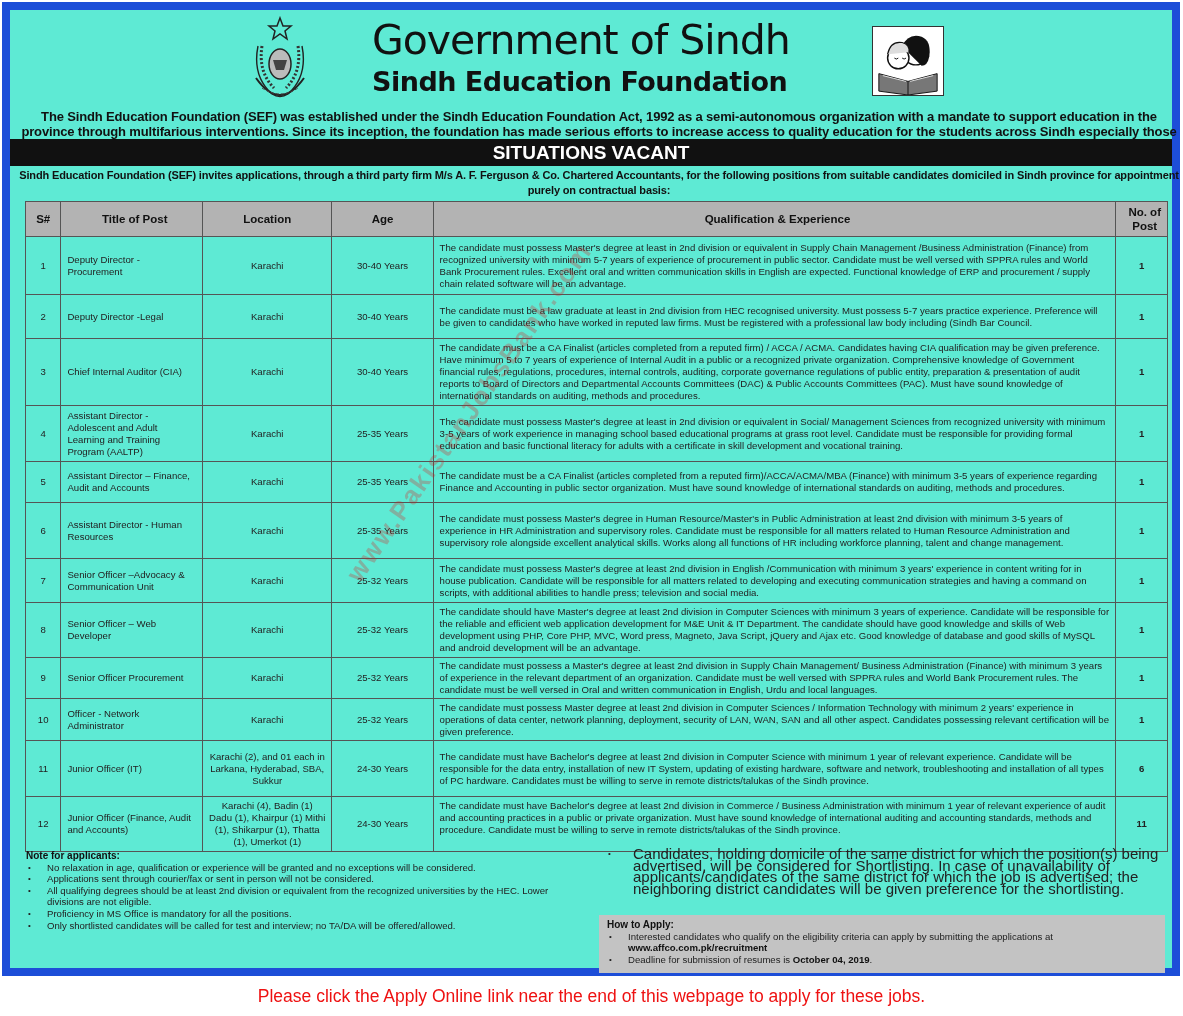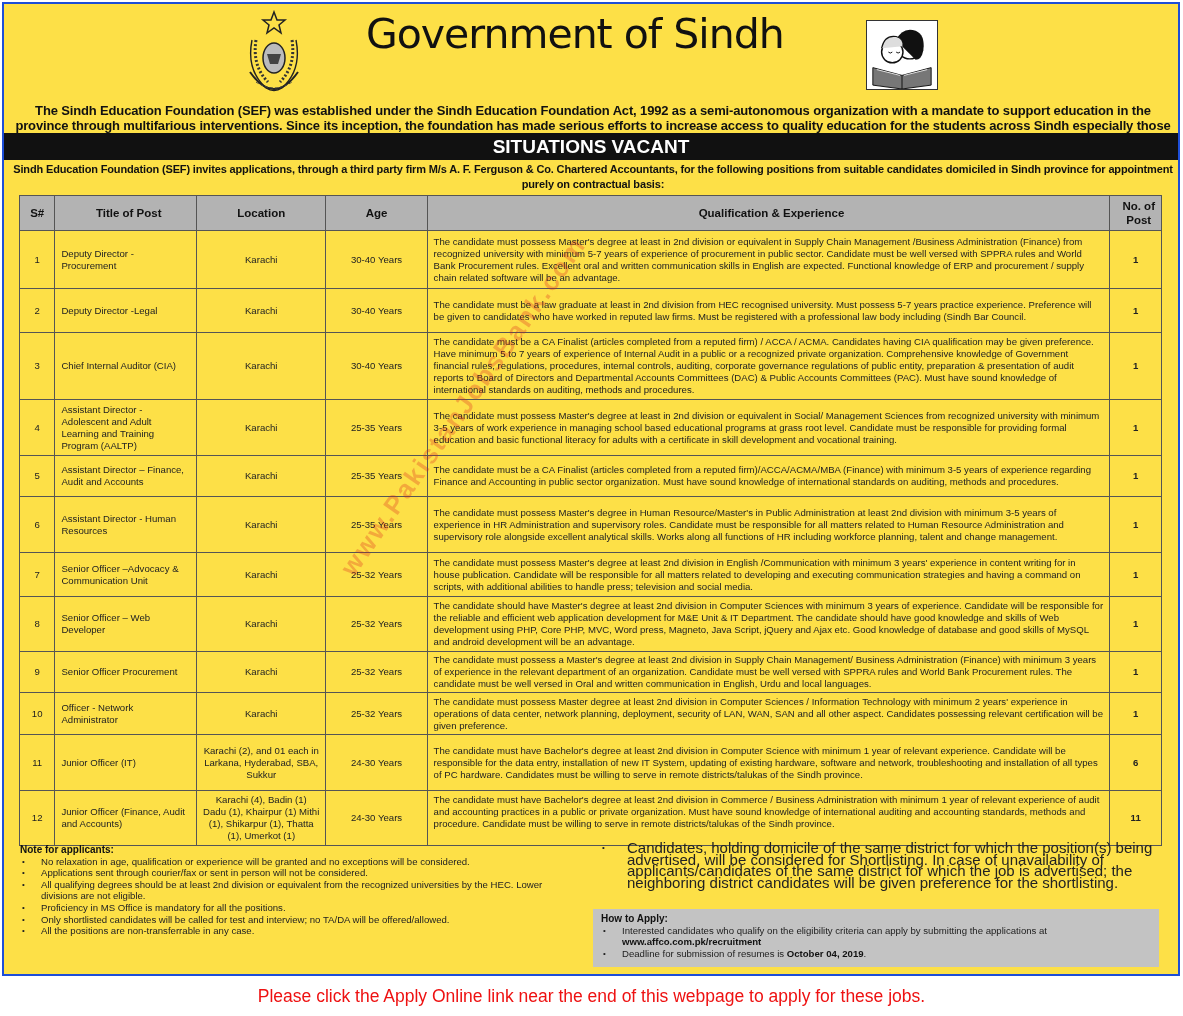--- a/index.html
+++ b/index.html
@@ -1,21 +1,21 @@
 <!DOCTYPE html>
 <html><head>
 <meta charset="utf-8">
 <style>
   * { box-sizing: border-box; margin: 0; padding: 0; }
   html, body { width: 1183px; height: 1016px; background: #ffffff; overflow: hidden; }
   body { font-family: "Liberation Sans", sans-serif; color: #111; position: relative; }
 
   .ad-frame {
     position: absolute; left: 2px; top: 2px; width: 1178px; height: 974px;
-    border: 2px solid #1d4ed8; background: #fde047;
+    border: 8px solid #1d4ed8; background: #5eead4;
   }
 
   
   .header { position: absolute; left: 0; top: 0; width: 100%; height: 100px; }
   .emblem { position: absolute; left: 238px; top: 6px; width: 64px; height: 88px; }
   .sef-logo { position: absolute; left: 862px; top: 16px; width: 72px; height: 70px; border: 1px solid #333; background: #fff; }
   .title-main {
     position: absolute; left: 362px; top: 6px; width: 480px;
     font-family: "DejaVu Sans", sans-serif; font-size: 41px; font-weight: normal;
     letter-spacing: -1px; color: #111; line-height: 48px;
@@ -105,20 +105,21 @@
       <ellipse cx="32" cy="48" rx="11" ry="15" fill="#bbb" stroke="#222" stroke-width="1.5"></ellipse>
       <path d="M25 44 L39 44 L36 54 L28 54 Z" fill="#444"></path>
       <path d="M10 30 Q4 60 24 78 Q32 83 40 78 Q60 60 54 30" fill="none" stroke="#222" stroke-width="1.4"></path>
       <path d="M14 30 Q10 56 26 72" fill="none" stroke="#333" stroke-width="3" stroke-dasharray="2 2"></path>
       <path d="M50 30 Q54 56 38 72" fill="none" stroke="#333" stroke-width="3" stroke-dasharray="2 2"></path>
       <path d="M8 62 Q32 96 56 62" fill="none" stroke="#222" stroke-width="2"></path>
       <path d="M14 72 Q32 84 50 72" fill="none" stroke="#444" stroke-width="1" stroke-dasharray="3 2"></path>
     </svg>
 
     <div class="title-main">Government of Sindh</div>
+    <div class="title-sub">Sindh Education Foundation</div>
 
     <svg class="sef-logo" viewBox="0 0 72 70">
       <circle cx="44" cy="26" r="13" fill="#fff" stroke="#111" stroke-width="1.5"></circle>
       <path d="M30 20 Q36 6 50 10 Q60 14 58 30 Q56 40 50 40" fill="#111"></path>
       <circle cx="26" cy="32" r="11" fill="#fff" stroke="#111" stroke-width="1.5"></circle>
       <path d="M15 28 Q18 14 30 16 Q38 18 37 26" fill="#ddd" stroke="#111" stroke-width="1.2"></path>
       <path d="M22 32 Q24 34 26 32 M30 32 Q32 34 34 32" stroke="#111" fill="none"></path>
       <path d="M6 48 L36 56 L66 48 L66 66 L36 70 L6 66 Z" fill="#777" stroke="#111" stroke-width="1"></path>
       <line x1="36" y1="56" x2="36" y2="70" stroke="#111"></line>
       <path d="M10 50 L34 56 M38 56 L62 50" stroke="#fff" stroke-width="0.8"></path>
@@ -245,21 +246,20 @@
   <div class="watermark">www.PakistanJobsBank.com</div>
 
   <div class="notes-left">
     <div class="notes-heading">Note for applicants:</div>
     <ul>
       <li class="bullet-item">No relaxation in age, qualification or experience will be granted and no exceptions will be considered.</li>
       <li class="bullet-item">Applications sent through courier/fax or sent in person will not be considered.</li>
       <li class="bullet-item">All qualifying degrees should be at least 2nd division or equivalent from the recognized universities by the HEC. Lower divisions are not eligible.</li>
       <li class="bullet-item">Proficiency in MS Office is mandatory for all the positions.</li>
       <li class="bullet-item">Only shortlisted candidates will be called for test and interview; no TA/DA will be offered/allowed.</li>
-      <li class="bullet-item">All the positions are non-transferrable in any case.</li>
     </ul>
   </div>
 
   <div class="notes-right">
     <ul>
       <li class="bullet-item">Candidates, holding domicile of the same district for which the position(s) being advertised, will be considered for Shortlisting. In case of unavailability of applicants/candidates of the same district for which the job is advertised; the neighboring district candidates will be given preference for the shortlisting.</li>
     </ul>
   </div>
 
   <div class="apply-box">

